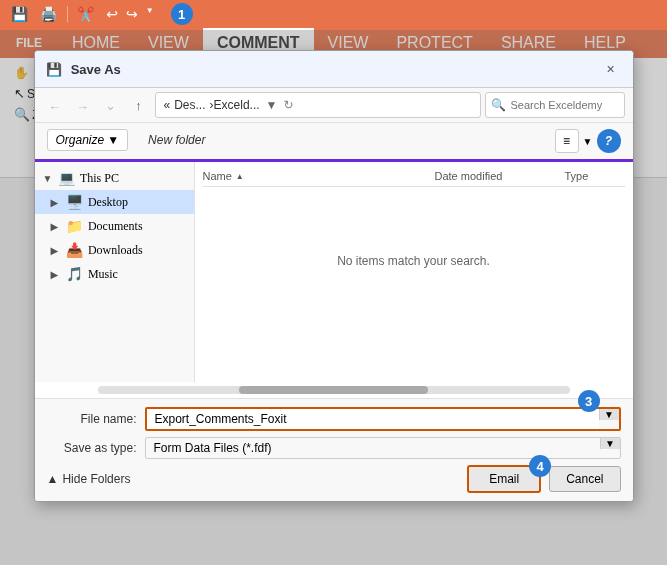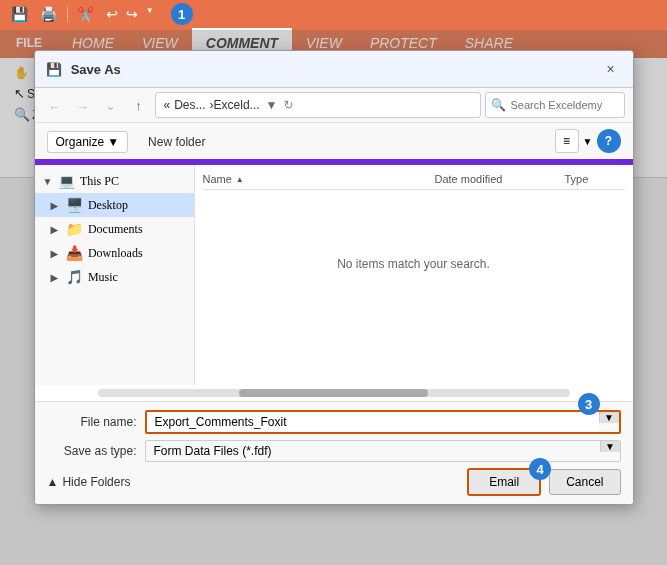--- a/index.html
+++ b/index.html
@@ -1,18 +1,18 @@
 <!DOCTYPE html>
 <html><head>
   <meta charset="utf-8">
   <style>
     * { box-sizing: border-box; margin: 0; padding: 0; font-family: 'Segoe UI', Tahoma, Geneva, Verdana, sans-serif; }
     body { width: 667px; height: 565px; overflow: hidden; background: #f0f0f0; }
     .ribbon-tabs { display: flex; background: #e8734a; height: 30px; align-items: flex-end; }
-    .ribbon-tab { padding: 4px 14px; font-size: 14px; color: #fff; cursor: pointer; height: 100%; display: flex; align-items: center; font-style: italic; }
+    .ribbon-tab { padding: 4px 14px; font-size: 16px; color: #fff; cursor: pointer; height: 100%; display: flex; align-items: center; }
     .ribbon-tab.active { background: #fff; color: #333; font-weight: 600; }
     .ribbon-file { background: #e8734a; color: #fff; padding: 4px 16px; font-size: 12px; font-weight: 600; display: flex; align-items: center; height: 100%; }
     .ribbon-body { display: flex; align-items: stretch; padding: 4px 0; min-height: 86px; background: #fff; border-bottom: 1px solid #ccc; }
     .ribbon-group { display: flex; flex-direction: column; padding: 2px 8px; border-right: 1px solid #e0e0e0; align-items: flex-start; }
     .ribbon-group-content { display: flex; flex-direction: row; align-items: flex-start; flex: 1; gap: 4px; }
     .ribbon-group-label { font-size: 10px; color: #666; text-align: center; width: 100%; margin-top: 2px; padding-top: 2px; }
     .ribbon-btn-large { display: flex; flex-direction: column; align-items: center; padding: 4px 6px; cursor: pointer; border-radius: 3px; min-width: 44px; }
     .ribbon-btn-large .btn-icon { font-size: 24px; line-height: 1; }
     .ribbon-btn-large .btn-label { font-size: 10px; color: #333; text-align: center; margin-top: 2px; }
     .ribbon-btn-small { display: flex; align-items: center; gap: 4px; padding: 2px 4px; cursor: pointer; border-radius: 2px; font-size: 11px; white-space: nowrap; }
@@ -39,21 +39,21 @@
     .dialog-titlebar { background: #f0f4ff; padding: 8px 12px; display: flex; justify-content: space-between; align-items: center; border-bottom: 1px solid #ccc; }
     .dialog-title { font-size: 13px; font-weight: 600; color: #333; display: flex; align-items: center; gap: 8px; }
     .dialog-close { width: 20px; height: 20px; display: flex; align-items: center; justify-content: center; cursor: pointer; font-size: 14px; color: #555; border-radius: 2px; }
     .dialog-nav { background: #f8f8f8; padding: 4px 8px; display: flex; align-items: center; gap: 4px; border-bottom: 1px solid #e0e0e0; }
     .nav-btn { width: 24px; height: 24px; display: flex; align-items: center; justify-content: center; cursor: pointer; border-radius: 3px; color: #555; font-size: 13px; }
     .nav-btn.disabled { color: #bbb; cursor: default; }
     .path-bar { display: flex; align-items: center; background: #fff; border: 1px solid #ccc; border-radius: 3px; padding: 2px 8px; flex: 1; font-size: 12px; color: #333; min-height: 26px; }
     .search-bar { display: flex; align-items: center; background: #fff; border: 1px solid #ccc; border-radius: 3px; padding: 2px 6px; width: 140px; min-height: 26px; }
     .search-icon { color: #888; margin-right: 4px; font-size: 12px; }
     .search-input { border: none; outline: none; font-size: 11px; color: #555; width: 100%; background: transparent; }
-    .dialog-toolbar { display: flex; align-items: flex-end; justify-content: space-between; padding: 6px 12px; border-bottom: 6px solid #6d28d9; background: #f8f8f8; }
+    .dialog-toolbar { display: flex; align-items: flex-start; justify-content: space-between; padding: 6px 12px; border-bottom: 3px solid #6d28d9; background: #f8f8f8; font-style: italic; }
     .organize-btn { display: flex; align-items: center; gap: 3px; padding: 3px 8px; border: 1px solid #ccc; border-radius: 3px; background: #fff; cursor: pointer; font-size: 12px; }
     .new-folder-btn { padding: 3px 8px; background: transparent; border: none; cursor: pointer; font-size: 12px; color: #333; }
     .view-controls { display: flex; align-items: center; gap: 4px; }
     .view-btn { width: 24px; height: 24px; display: flex; align-items: center; justify-content: center; border: 1px solid #ccc; border-radius: 3px; background: #fff; cursor: pointer; font-size: 12px; }
     .help-btn { width: 24px; height: 24px; border-radius: 50%; background: #2a7bd4; color: #fff; display: flex; align-items: center; justify-content: center; font-size: 12px; cursor: pointer; font-weight: bold; }
     .dialog-content { display: flex; height: 220px; }
     .nav-tree { width: 160px; border-right: 1px solid #e0e0e0; padding: 4px 0; overflow-y: auto; background: #f8f8f8; }
     .tree-item { display: flex; align-items: center; gap: 4px; padding: 4px 8px; font-size: 12px; cursor: pointer; }
     .tree-item.selected { background: #cce0ff; }
     .tree-item.indent1 { padding-left: 16px; }
@@ -115,20 +115,21 @@
 </div>
 
 <div class="ribbon-tabs">
   <div class="ribbon-file">FILE</div>
   <div class="ribbon-tab">HOME</div>
   <div class="ribbon-tab">VIEW</div>
   <div class="ribbon-tab active">COMMENT</div>
   <div class="ribbon-tab">VIEW</div>
   <div class="ribbon-tab">PROTECT</div>
   <div class="ribbon-tab">SHARE</div>
+  <div class="ribbon-tab">HELP</div>
 </div>
 
 <div class="ribbon-body">
 
   <div class="ribbon-group">
     <div class="ribbon-group-content">
       <div class="tools-group">
         <div class="hand-btn">
           <span>✋</span>
           <span>Hand</span>

